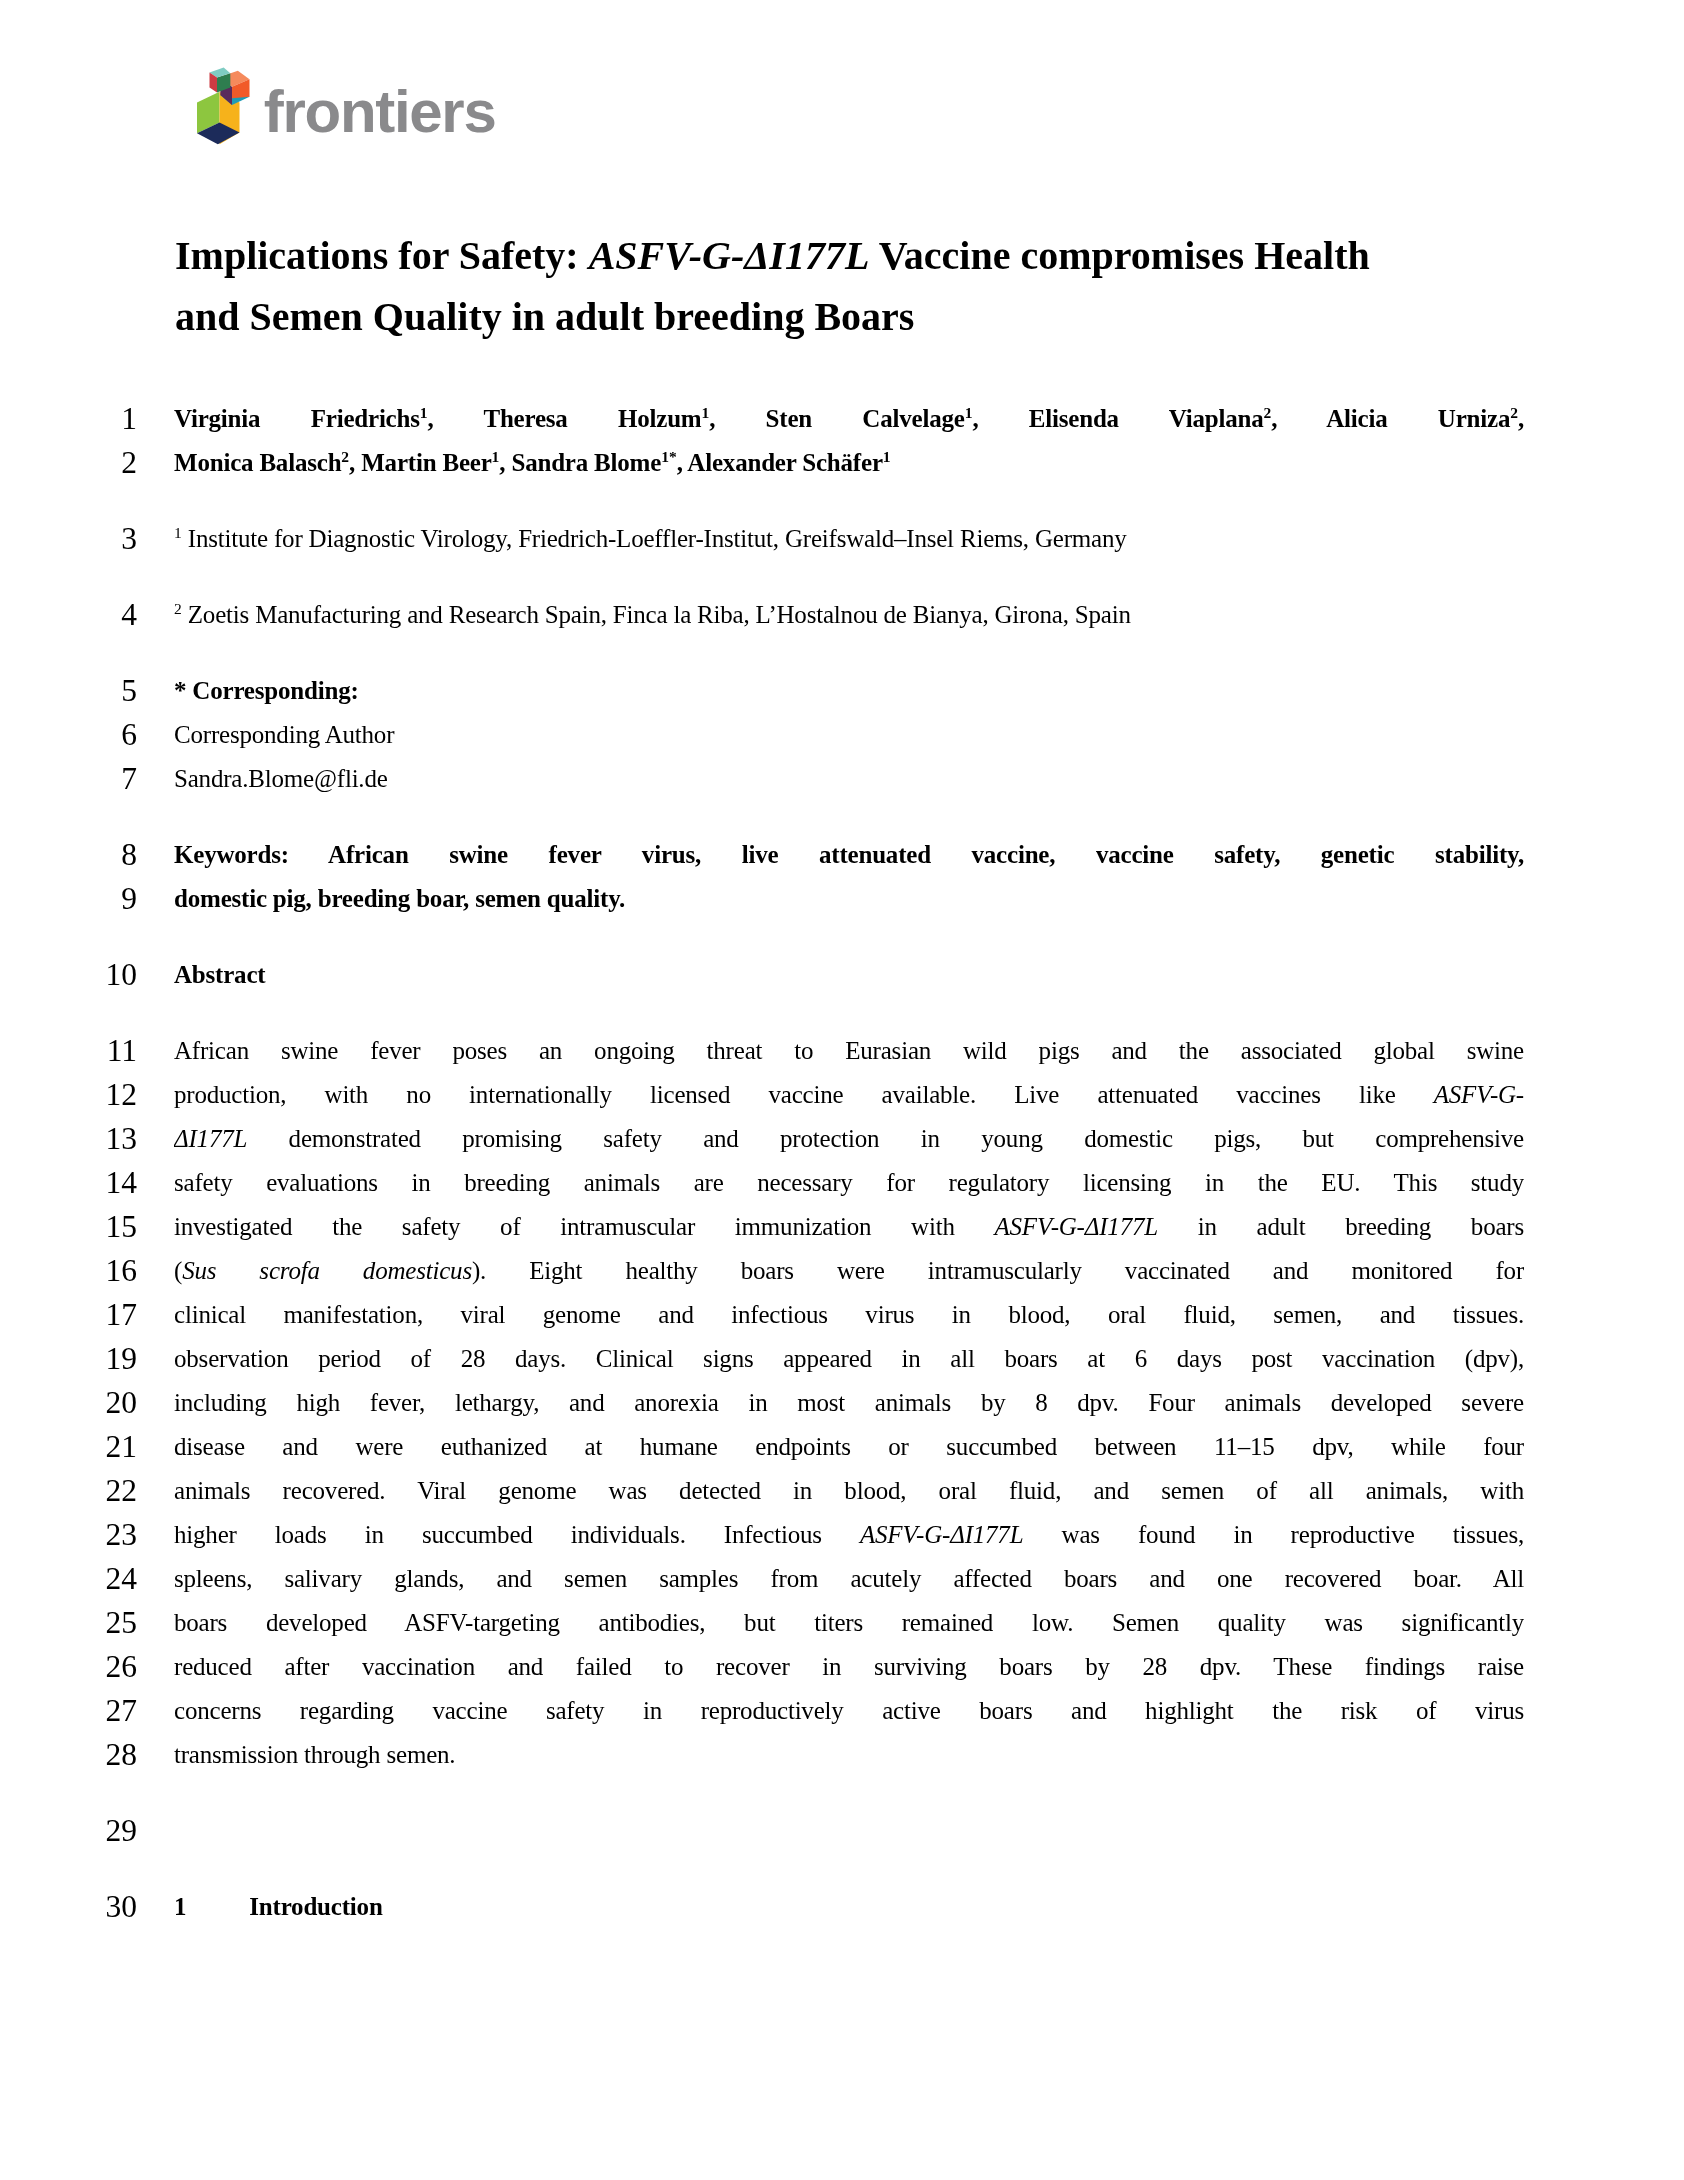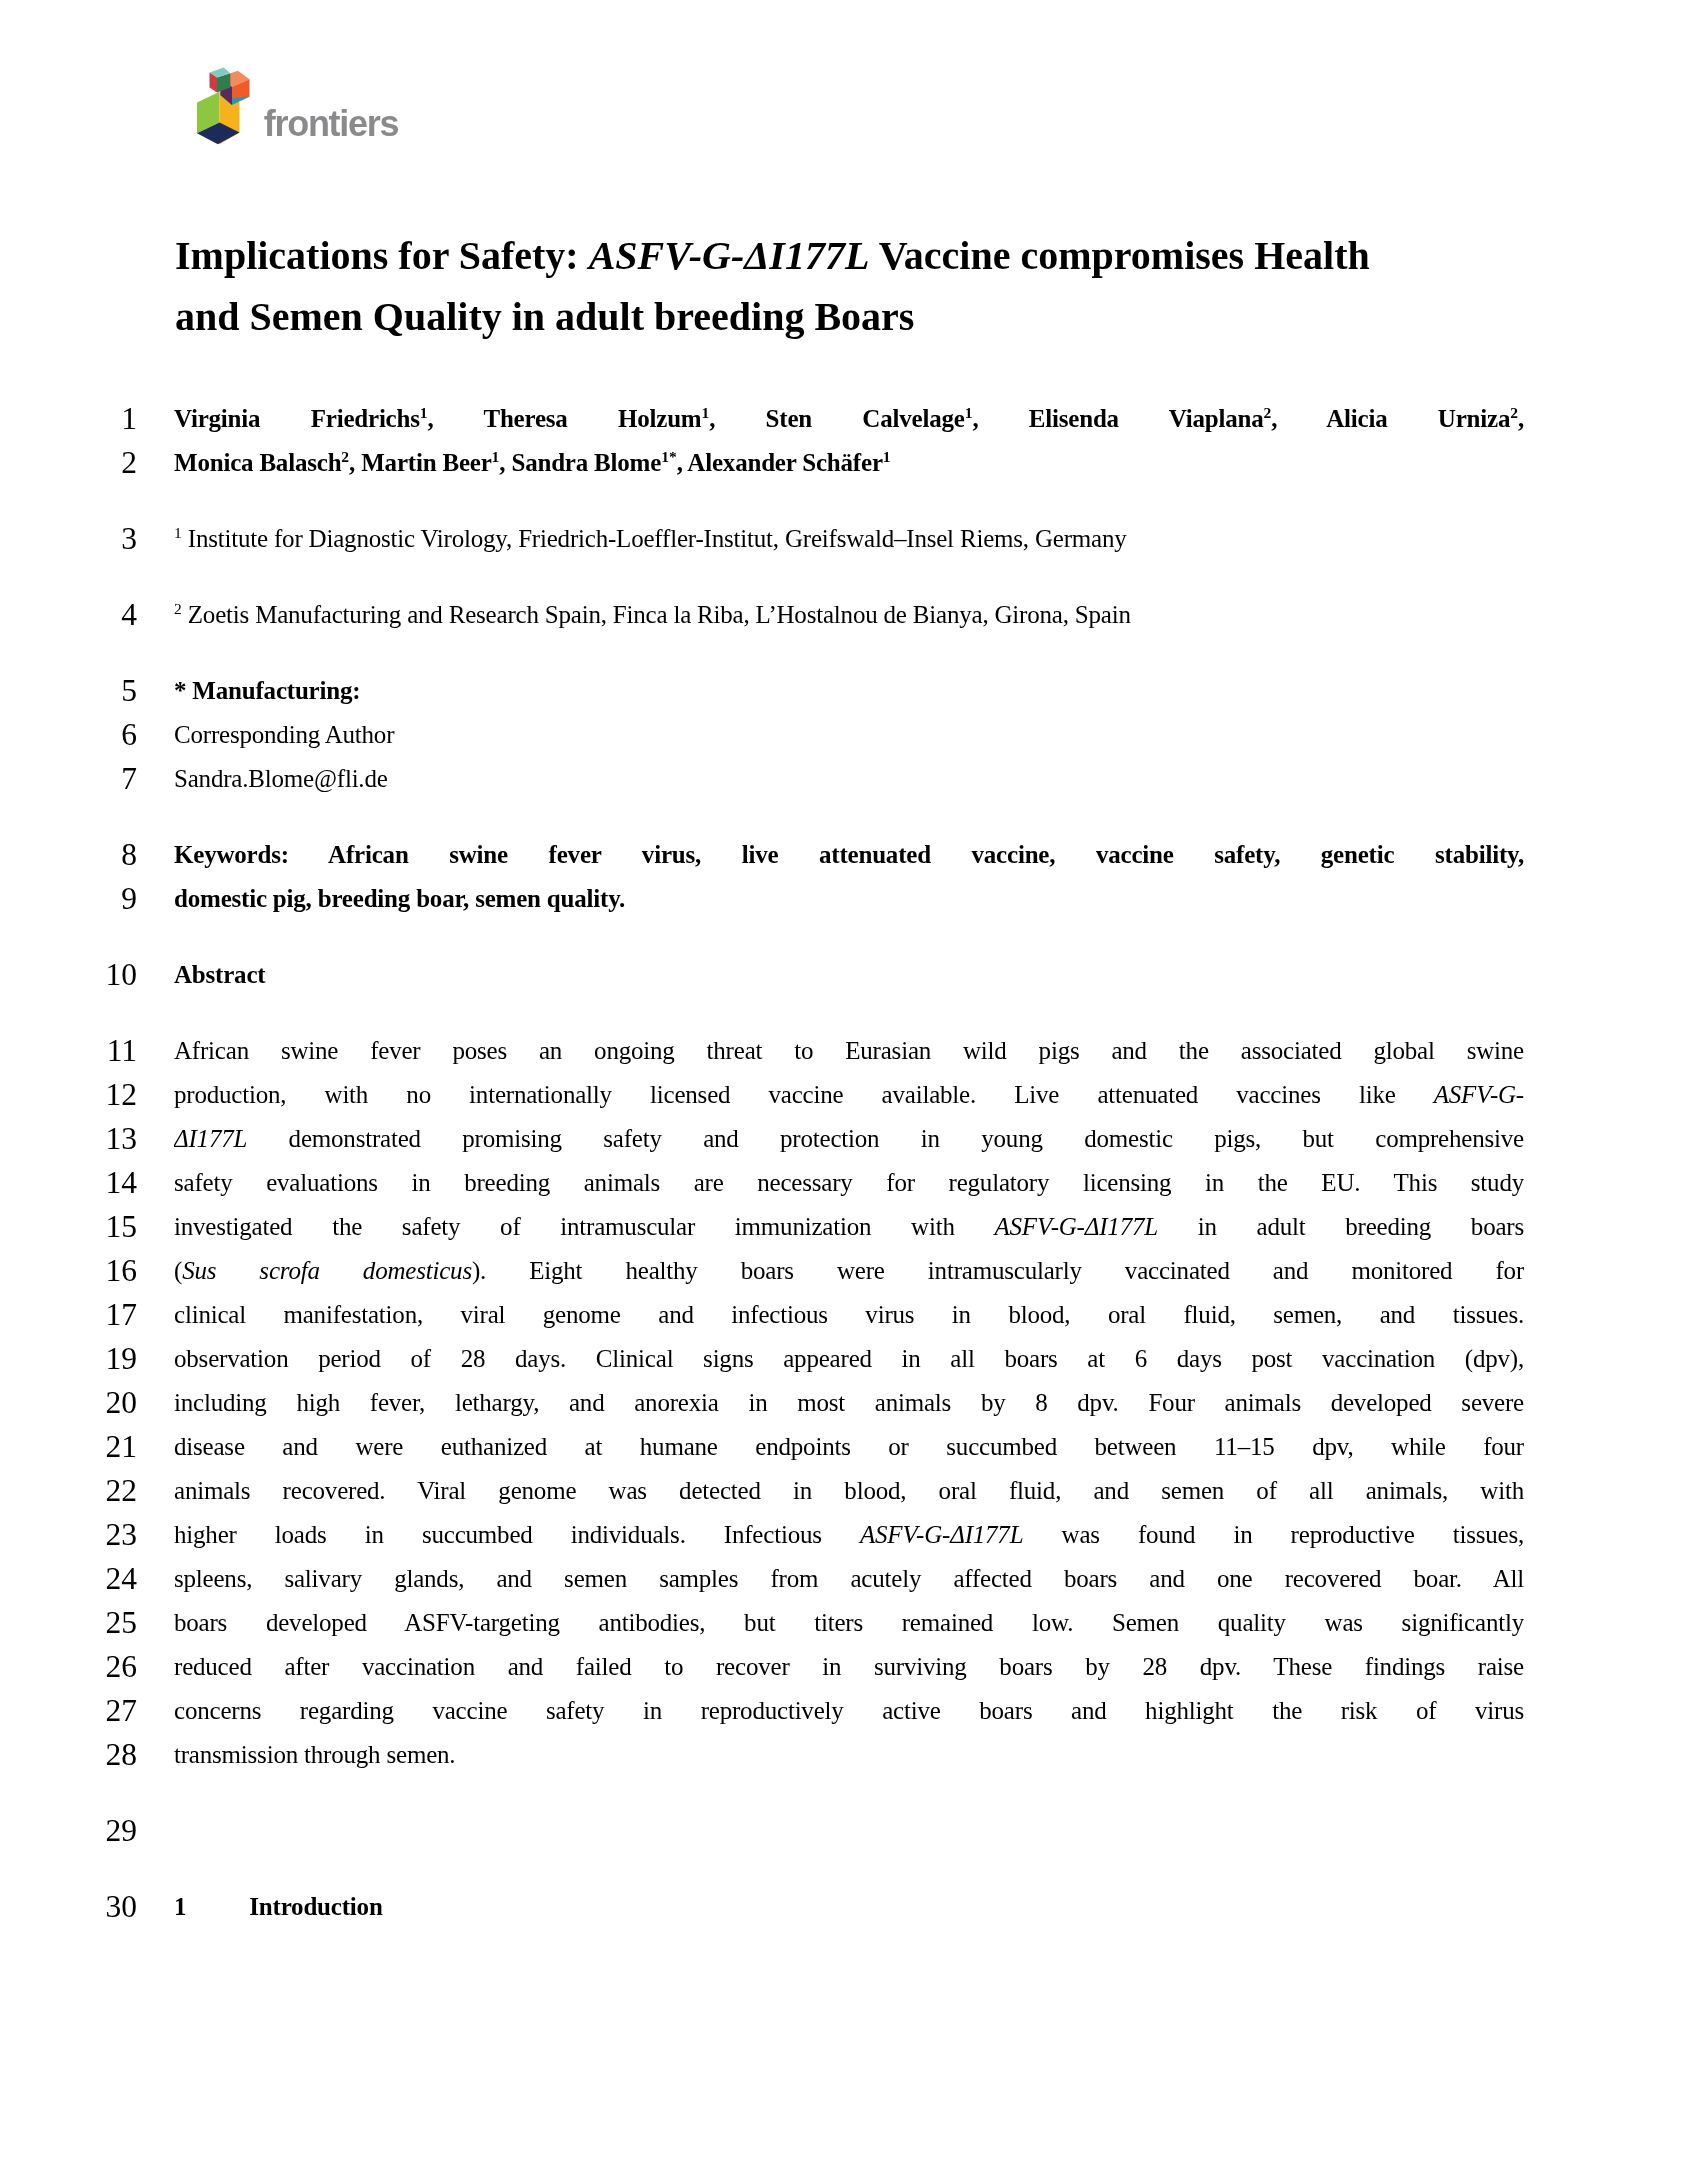--- a/index.html
+++ b/index.html
@@ -12,21 +12,21 @@
     overflow: hidden;
   }
   .page { position: absolute; inset: 0; }
 
   
   .logo { position: absolute; left: 192px; top: 65px; display: flex; align-items: flex-end; }
   .logo svg { width: 65px; height: 85px; display: block; }
   .brand {
     font-family: "Liberation Sans", "DejaVu Sans", sans-serif;
     font-weight: bold;
-    font-size: 36px;
+    font-size: 60px;
     line-height: 1;
     color: #8a8a8c;
     letter-spacing: -1.3px;
     margin-left: 6.8px;
     margin-bottom: 8.5px;
   }
 
   
   .title {
     position: absolute; left: 175px; top: 225px; width: 1350px;
@@ -109,21 +109,21 @@
       </div>
       <div class="para">
         <div class="line">
           <span class="num">4</span>
           <div class="text"><span class="sup">2</span><span> Zoetis Manufacturing and Research Spain, Finca la Riba, L’Hostalnou de Bianya, Girona, Spain</span></div>
         </div>
       </div>
       <div class="para">
         <div class="line">
           <span class="num">5</span>
-          <div class="text"><span class="b">* Manufacturing:</span></div>
+          <div class="text"><span class="b">* Corresponding:</span></div>
         </div>
         <div class="line">
           <span class="num">6</span>
           <div class="text"><span>Corresponding Author</span></div>
         </div>
         <div class="line">
           <span class="num">7</span>
           <div class="text"><span>Sandra.Blome@fli.de</span></div>
         </div>
       </div>

